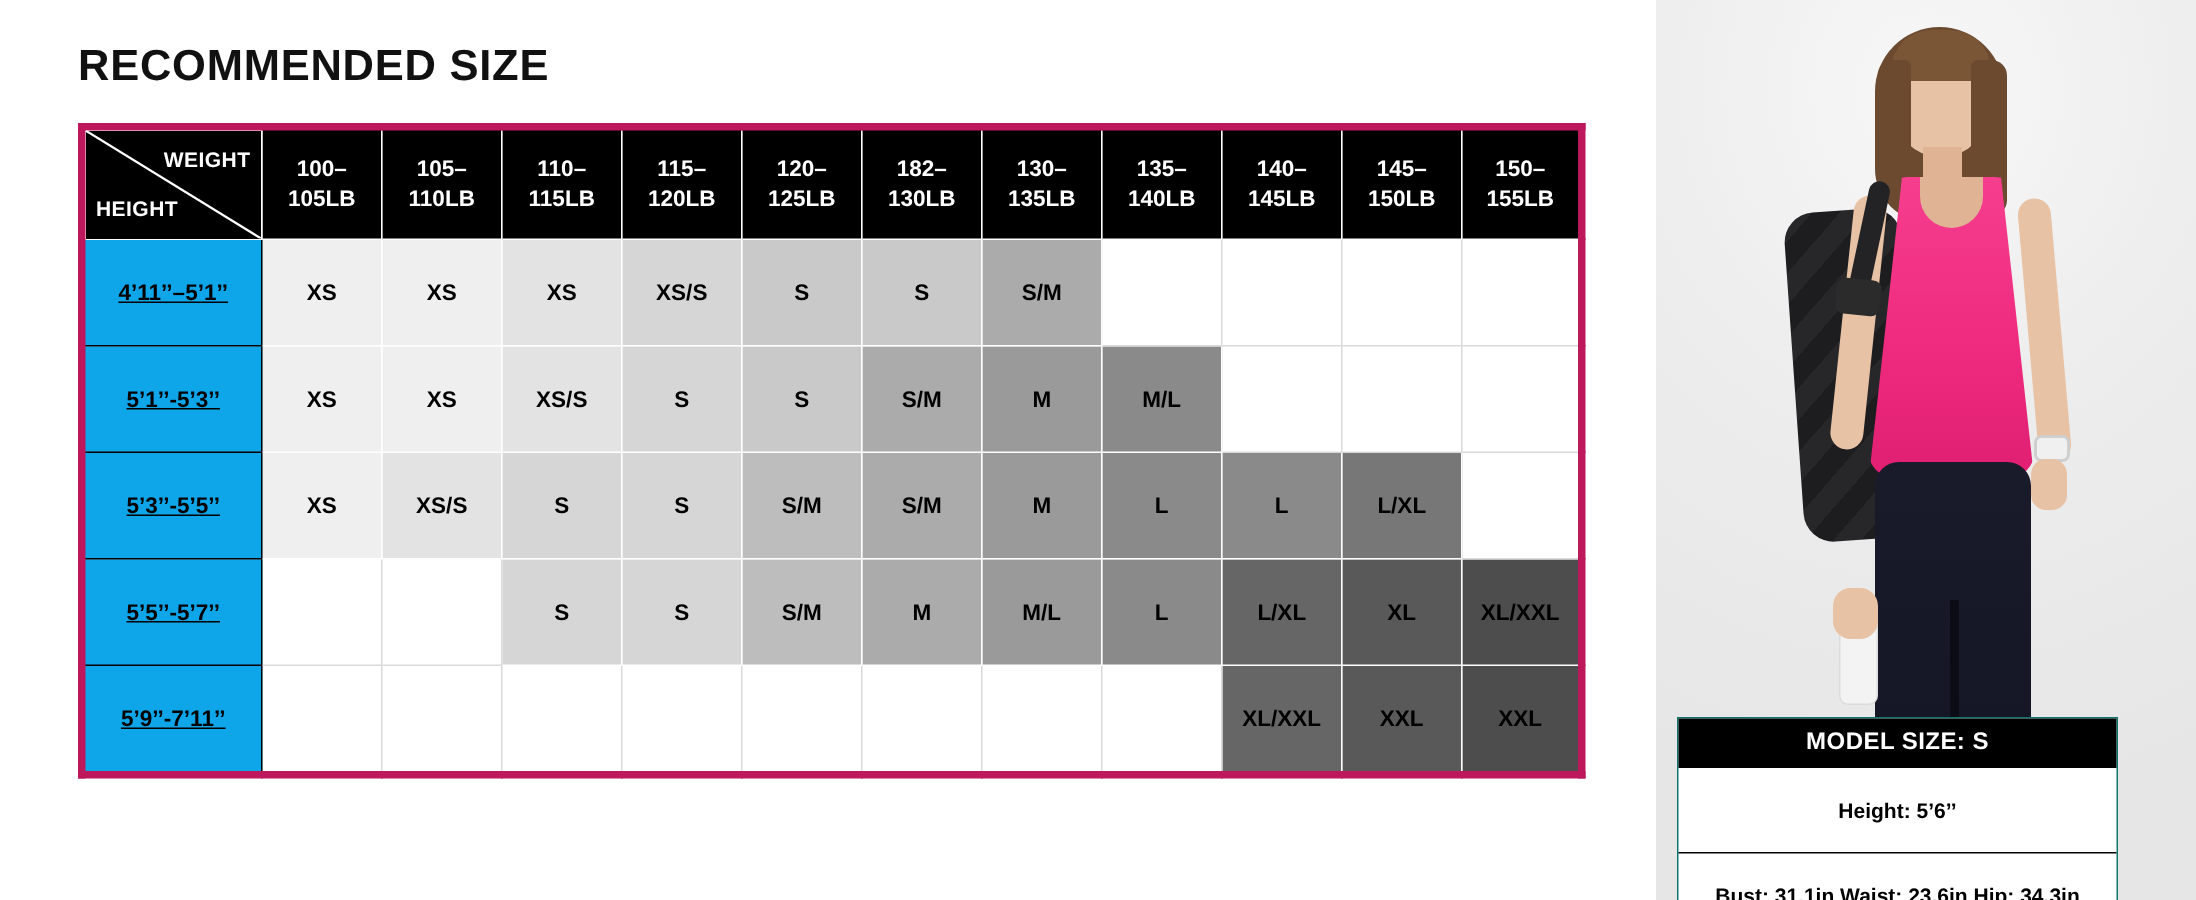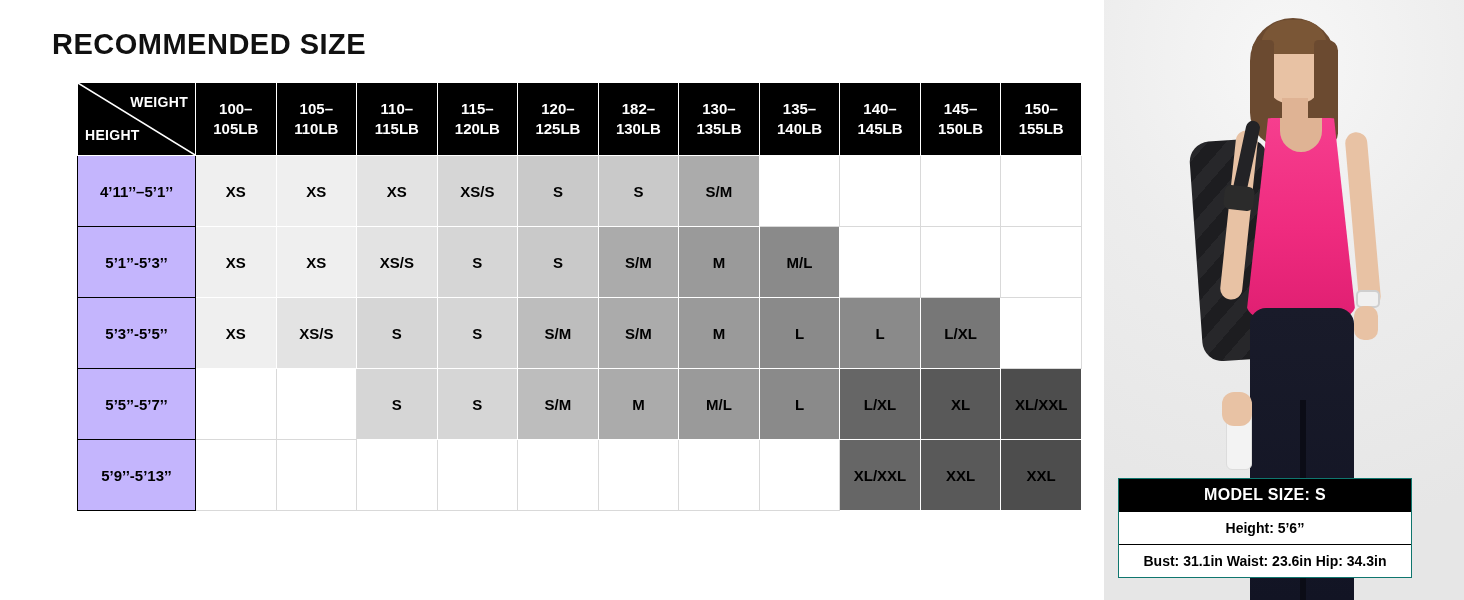--- a/index.html
+++ b/index.html
@@ -37,22 +37,21 @@
   .table-wrap {
     position: absolute;
     left: 52px;
     top: 82px;
     width: 1005px;
   }
   table.size-table {
     border-collapse: collapse;
     table-layout: fixed;
     width: 1005px;
-    border: 1px solid #be185d;
-    margin-left: 25px;
+    border: 5px solid #be185d;
   }
   table.size-table td,
   table.size-table th {
     border: 1px solid #ffffff;
     text-align: center;
     vertical-align: middle;
     font-size: 15px;
     font-weight: bold;
     height: 70px;
     padding: 0;
@@ -97,29 +96,30 @@
     position: absolute;
     left: 7px;
     bottom: 10px;
     font-size: 14px;
     font-weight: bold;
     color: #fff;
     letter-spacing: 0.3px;
   }
 
   tbody td.rowhead {
-    background: #c4b5fd;
+    background: #0ea5e9;
     color: #000000;
     font-size: 15px;
     font-weight: bold;
     border-right: 1px solid #000;
     border-top: 1px solid #000;
     border-bottom: 1px solid #000;
     border-left: 1px solid #000;
     width: 117px;
+    text-decoration: underline;
   }
   tbody td.cell {
     color: #000000;
   }
   tbody td.cell.empty {
     background: #ffffff;
     border-color: #d9d9d9;
   }
   tbody tr td.cell {
     border-color: #ffffff;
@@ -310,21 +310,21 @@
     font-size: 16px;
     font-weight: bold;
     text-align: center;
     padding: 7px 0 8px;
     letter-spacing: 0.3px;
   }
   .model-info .mi-row {
     text-align: center;
     font-size: 14px;
     font-weight: bold;
-    padding: 8px 0;
+    padding: 20px 0;
     color: #000;
   }
   .model-info .mi-row.divider {
     border-top: 1px solid #000;
   }
 </style>
 </head>
 <body>
 
 <div class="page">
@@ -441,21 +441,21 @@
           <td class="cell s3">S</td>
           <td class="cell s5">S/M</td>
           <td class="cell s6">M</td>
           <td class="cell s7">M/L</td>
           <td class="cell s8">L</td>
           <td class="cell s10">L/XL</td>
           <td class="cell s11">XL</td>
           <td class="cell s12">XL/XXL</td>
         </tr>
         <tr>
-          <td class="rowhead">5’9’’-5’13’’</td>
+          <td class="rowhead">5’9’’-7’11’’</td>
           <td class="cell empty"></td>
           <td class="cell empty"></td>
           <td class="cell empty"></td>
           <td class="cell empty"></td>
           <td class="cell empty"></td>
           <td class="cell empty"></td>
           <td class="cell empty"></td>
           <td class="cell empty"></td>
           <td class="cell s10">XL/XXL</td>
           <td class="cell s11">XXL</td>

